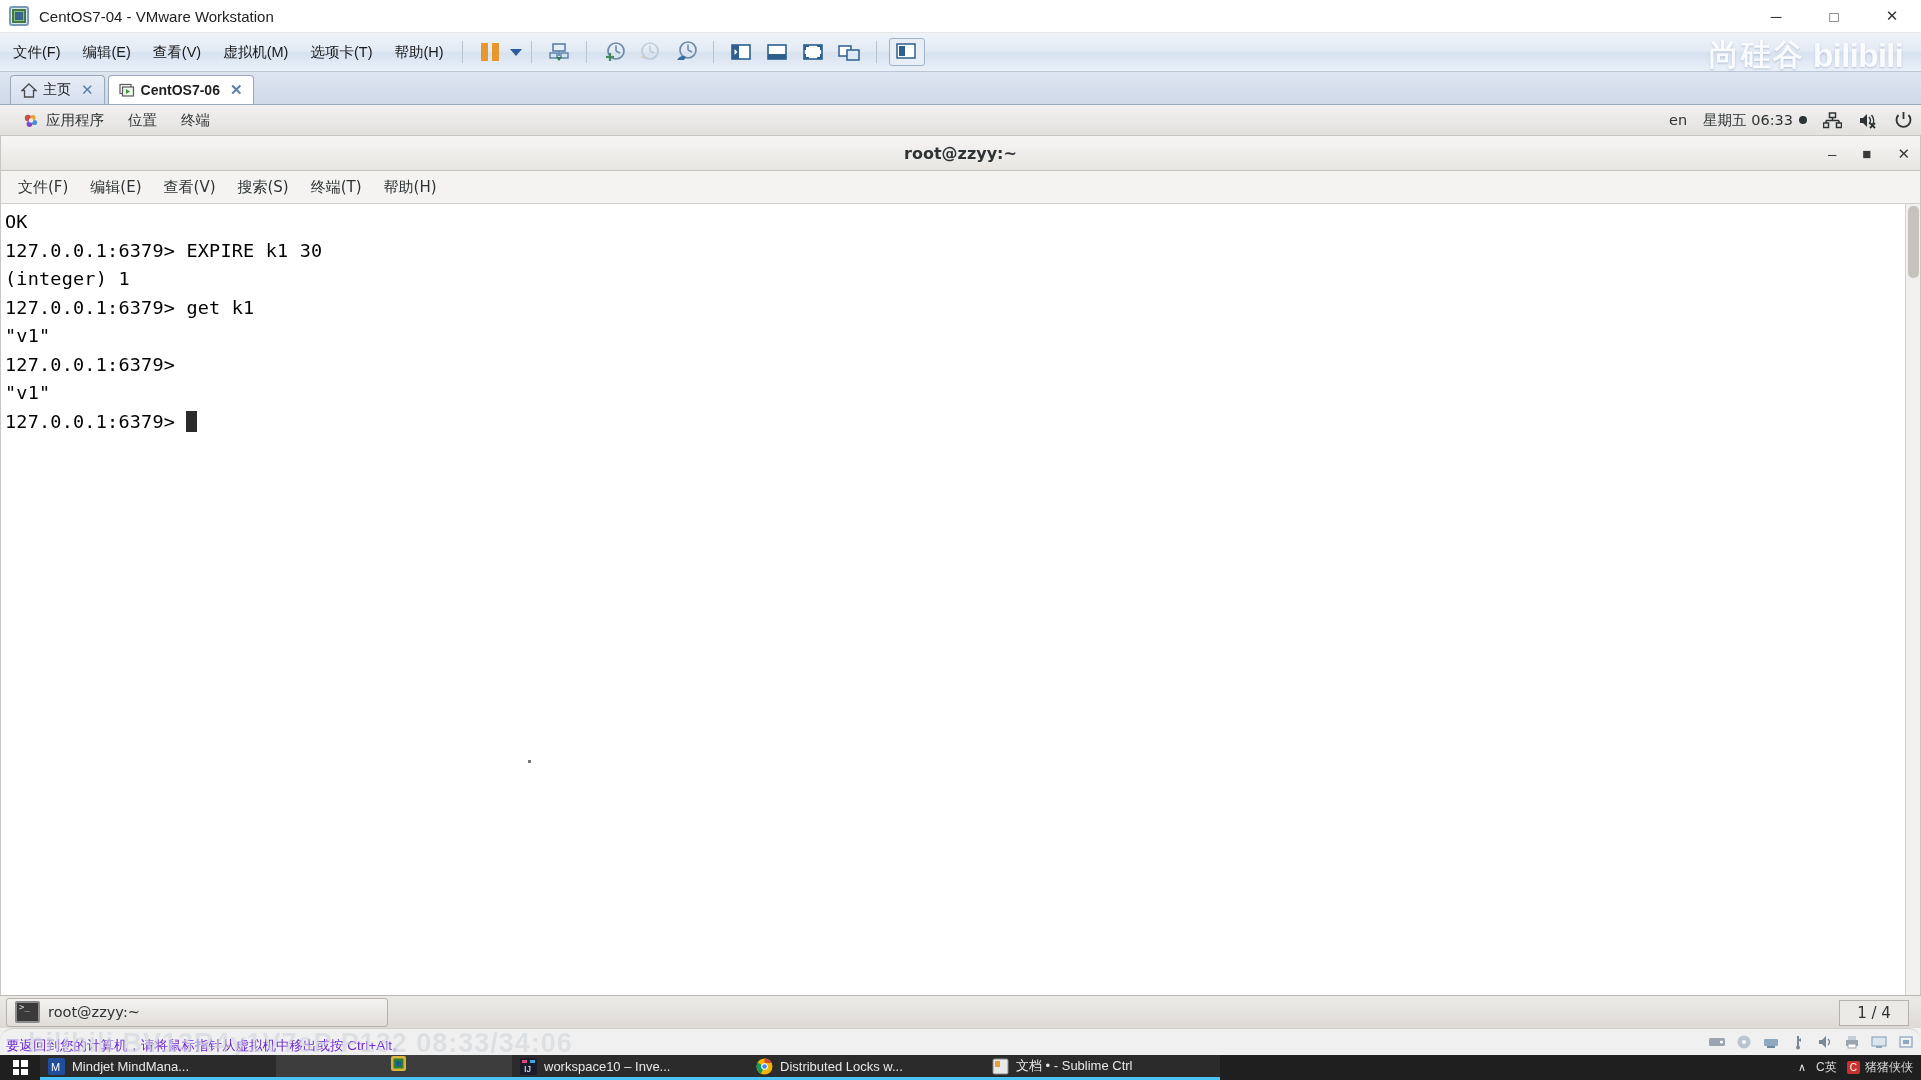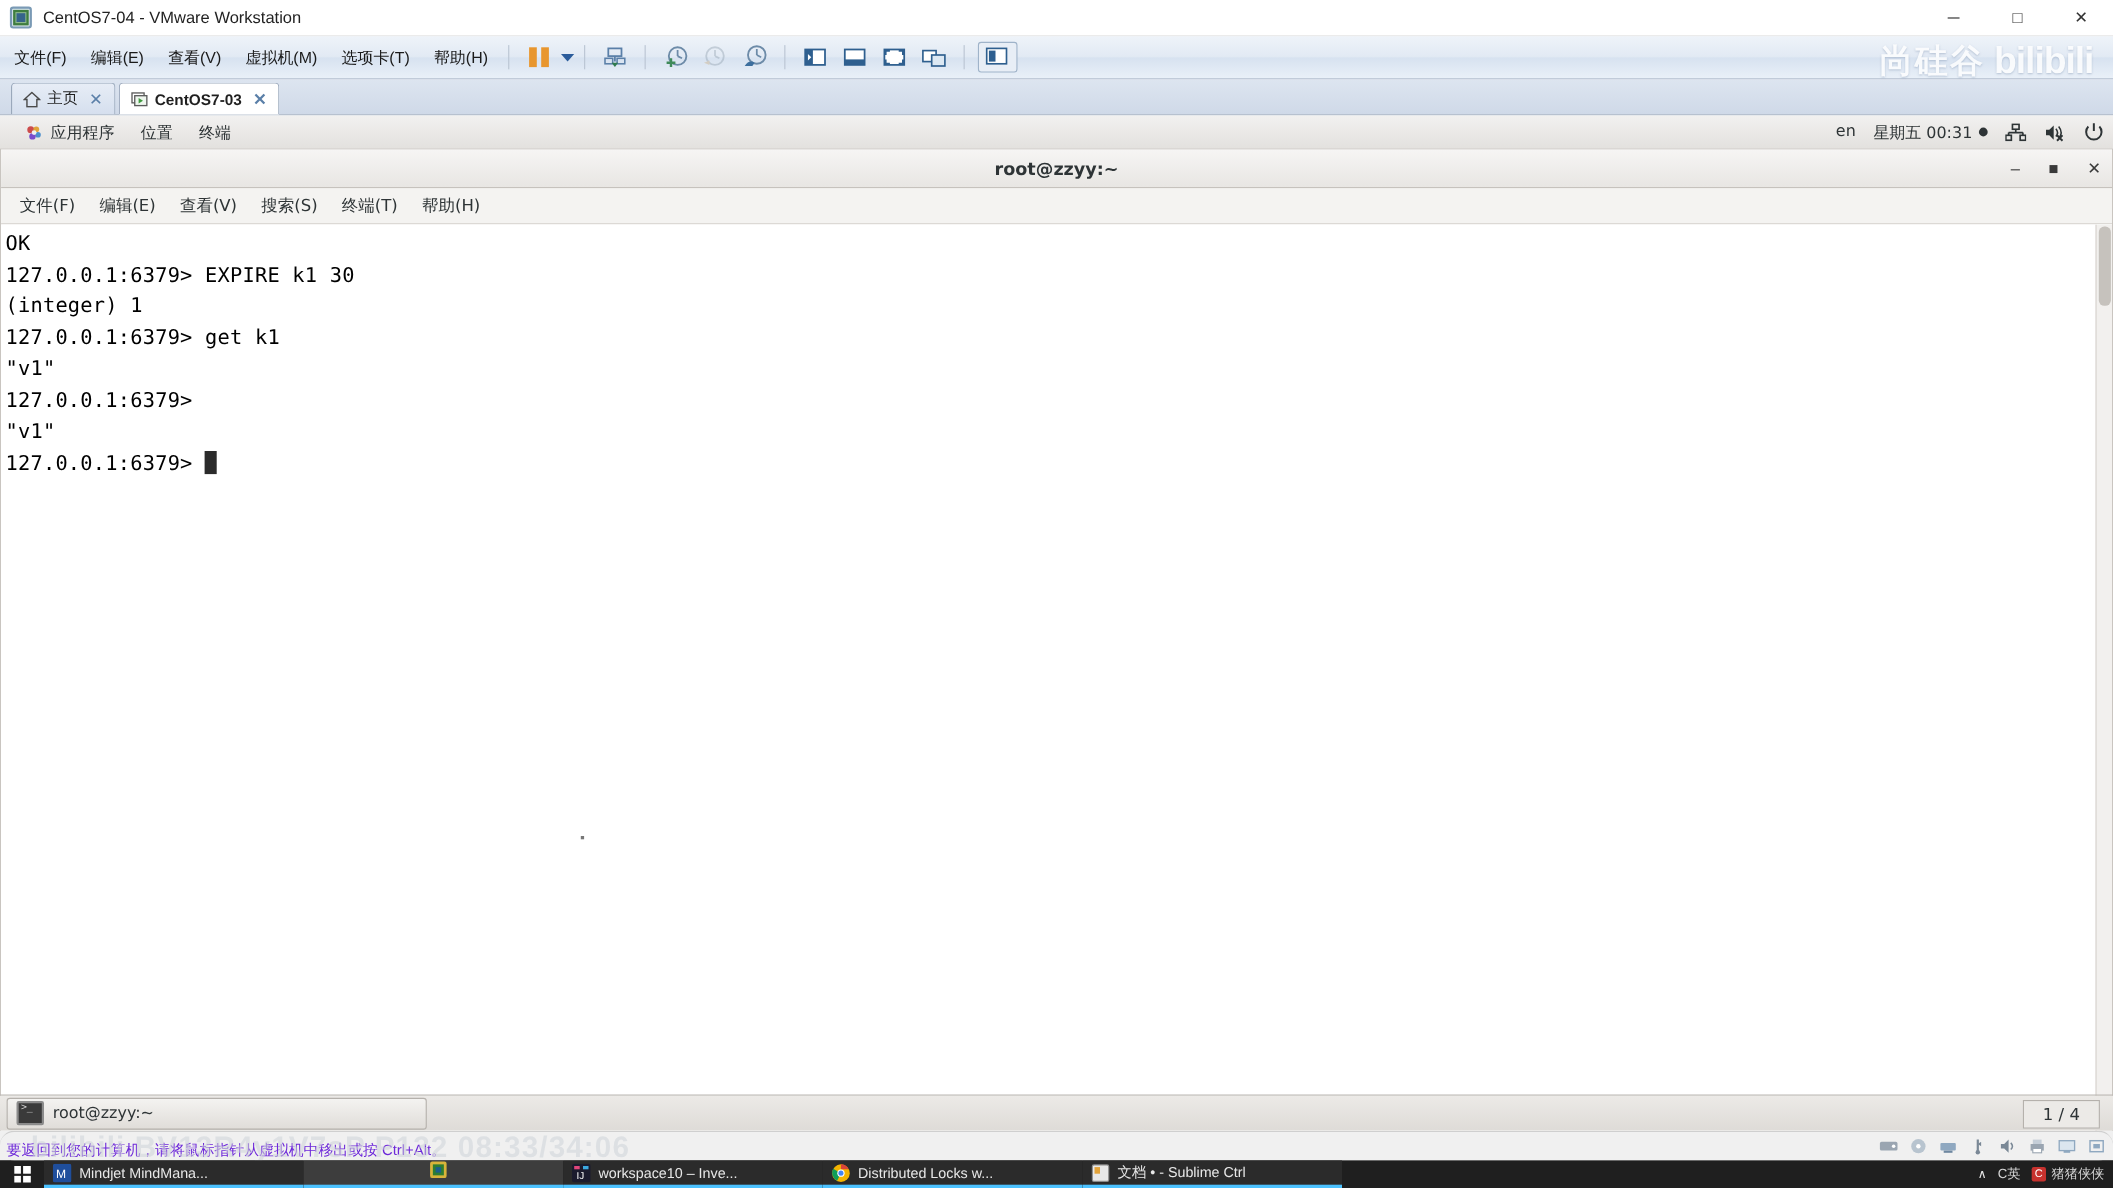--- a/index.html
+++ b/index.html
@@ -369,21 +369,21 @@
         <span class="tab-close">✕</span>
       </div>
       <div class="vm-tab active">
         <span class="vmtab-ico">
           <svg width="16" height="15" viewBox="0 0 16 15">
             <rect x="1" y="1.5" width="11" height="9" fill="#fff" stroke="#5a5a5a" stroke-width="1.2"></rect>
             <rect x="3.5" y="4" width="11" height="9" fill="#eef6ee" stroke="#5a5a5a" stroke-width="1.2"></rect>
             <path d="M7 6 l4 2.5 l-4 2.5 z" fill="#3f9a3f"></path>
           </svg>
         </span>
-        <span>CentOS7-03</span>
+        <span>CentOS7-06</span>
         <span class="tab-close">✕</span>
       </div>
     </div>
 
     <div class="guest">
 
       <div class="gnome-panel">
         <div class="gp-left">
           <div class="gp-item">
             <svg width="17" height="17" viewBox="0 0 17 17">
@@ -398,21 +398,21 @@
           <div class="gp-item">
             <span>位置</span>
           </div>
           <div class="gp-item">
             <span>终端</span>
           </div>
         </div>
         <div class="gp-right">
           <span>en</span>
           <span class="gp-clock">
-            <span>星期五 00:31</span>
+            <span>星期五 06:33</span>
             <span class="dot-ind"></span>
           </span>
           <svg width="19" height="17" viewBox="0 0 19 17">
             <rect x="6.5" y="1" width="6" height="4.5" fill="none" stroke="#2e3436" stroke-width="1.5"></rect>
             <line x1="9.5" y1="5.5" x2="9.5" y2="8.5" stroke="#2e3436" stroke-width="1.5"></line>
             <line x1="3" y1="8.5" x2="16" y2="8.5" stroke="#2e3436" stroke-width="1.5"></line>
             <line x1="3" y1="8.5" x2="3" y2="11" stroke="#2e3436" stroke-width="1.5"></line>
             <line x1="16" y1="8.5" x2="16" y2="11" stroke="#2e3436" stroke-width="1.5"></line>
             <rect x="0.5" y="11" width="5" height="4.5" fill="none" stroke="#2e3436" stroke-width="1.5"></rect>
             <rect x="13.5" y="11" width="5" height="4.5" fill="none" stroke="#2e3436" stroke-width="1.5"></rect>

